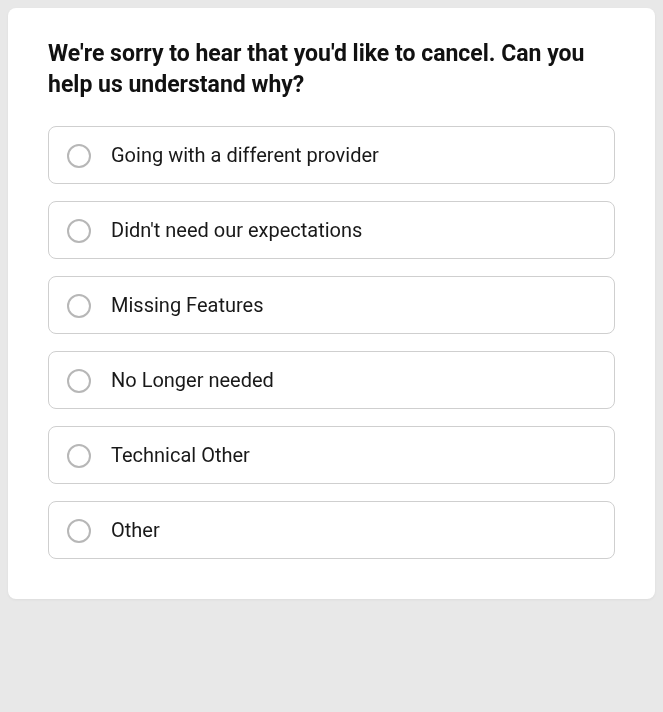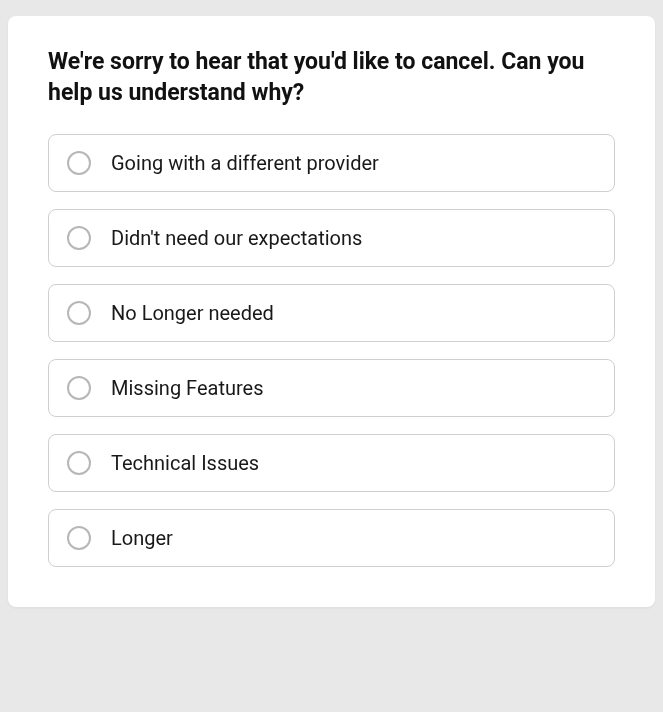--- a/index.html
+++ b/index.html
@@ -8,40 +8,40 @@
     background: #e8e8e8;
     width: 663px;
     height: 712px;
     display: flex;
     align-items: flex-start;
     justify-content: center;
   }
   .card {
     background: #fff;
     width: 647px;
-    margin: 16px auto;
+    margin: 8px auto;
     border-radius: 8px;
     padding: 30px 40px 40px 40px;
     box-shadow: 0 1px 3px rgba(0,0,0,0.05);
   }
   .question {
     font-size: 23px;
     font-weight: 700;
     color: #111;
     line-height: 1.35;
     margin-bottom: 26px;
   }
   .options {
     display: flex;
     flex-direction: column;
     gap: 17px;
   }
   .option {
     display: flex;
-    align-items: center;
+    align-items: flex-end;
     gap: 20px;
     border: 1px solid #cfcfcf;
     border-radius: 8px;
     padding: 15px 18px;
     cursor: pointer;
     background: #fff;
   }
   .radio {
     width: 24px;
     height: 24px;
@@ -70,32 +70,32 @@
     </label>
 
 
     <label class="option">
       <span class="radio"></span>
       <span class="option-label">Didn't need our expectations</span>
     </label>
 
     <label class="option">
       <span class="radio"></span>
+      <span class="option-label">Missing Features</span>
+    </label>
+
+    <label class="option">
+      <span class="radio"></span>
       <span class="option-label">No Longer needed</span>
     </label>
 
     <label class="option">
       <span class="radio"></span>
-      <span class="option-label">Missing Features</span>
+      <span class="option-label">Technical Other</span>
     </label>
 
     <label class="option">
       <span class="radio"></span>
-      <span class="option-label">Technical Issues</span>
-    </label>
-
-    <label class="option">
-      <span class="radio"></span>
-      <span class="option-label">Longer</span>
+      <span class="option-label">Other</span>
     </label>
 
   </div>
 </div>
 
 </body></html>

